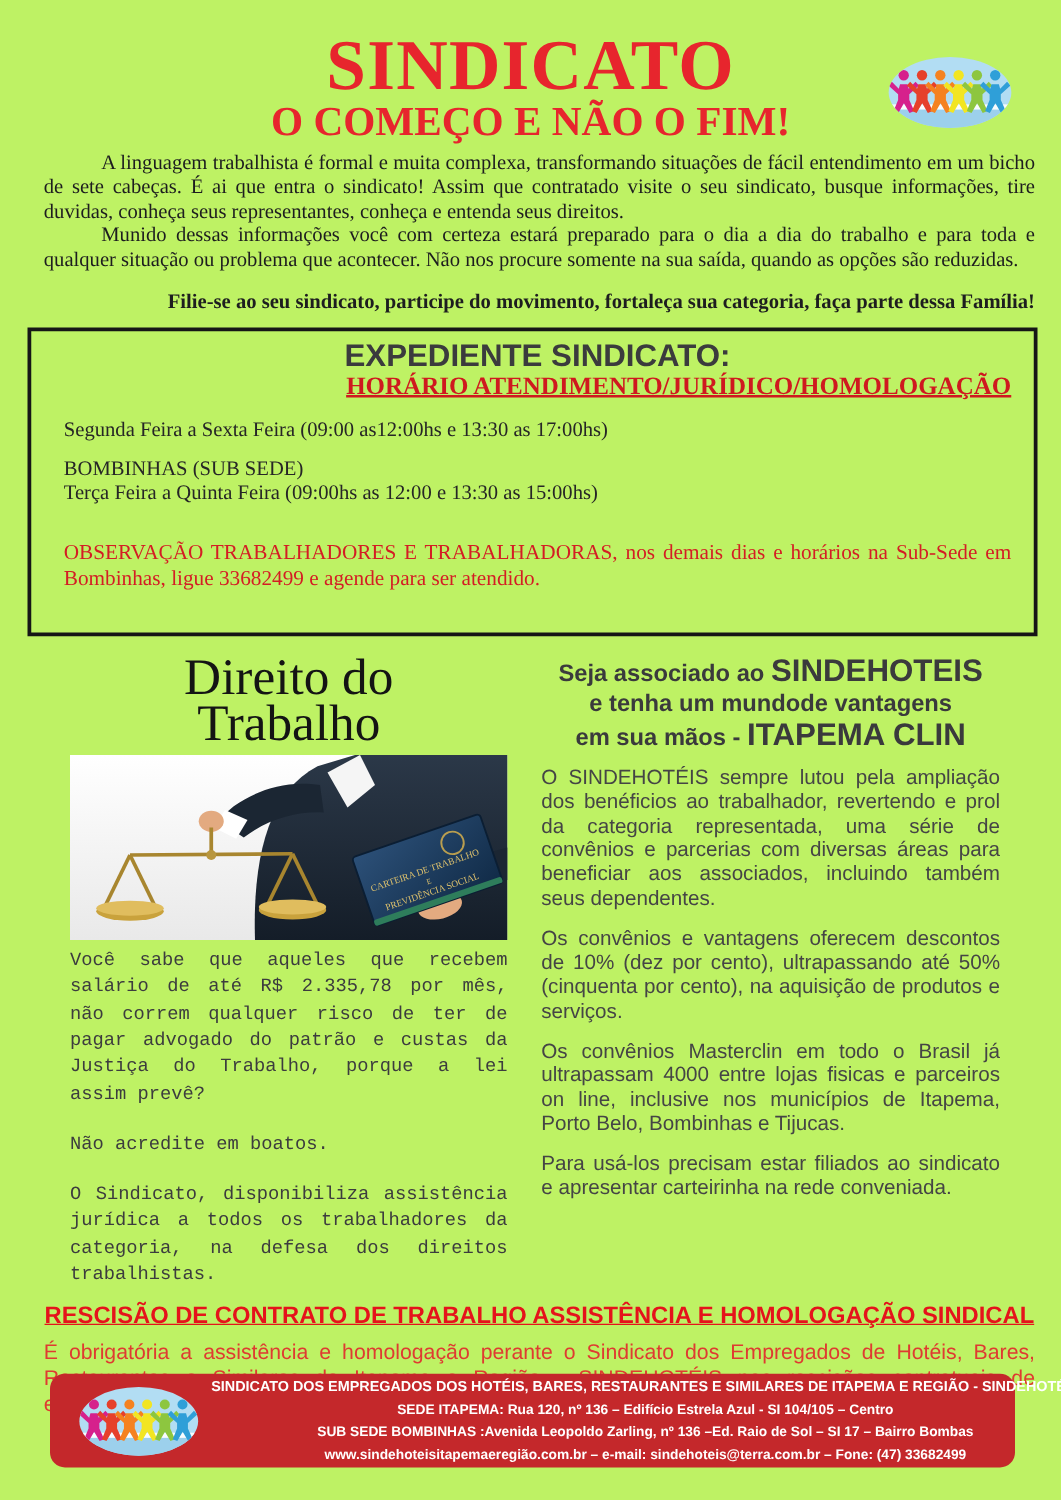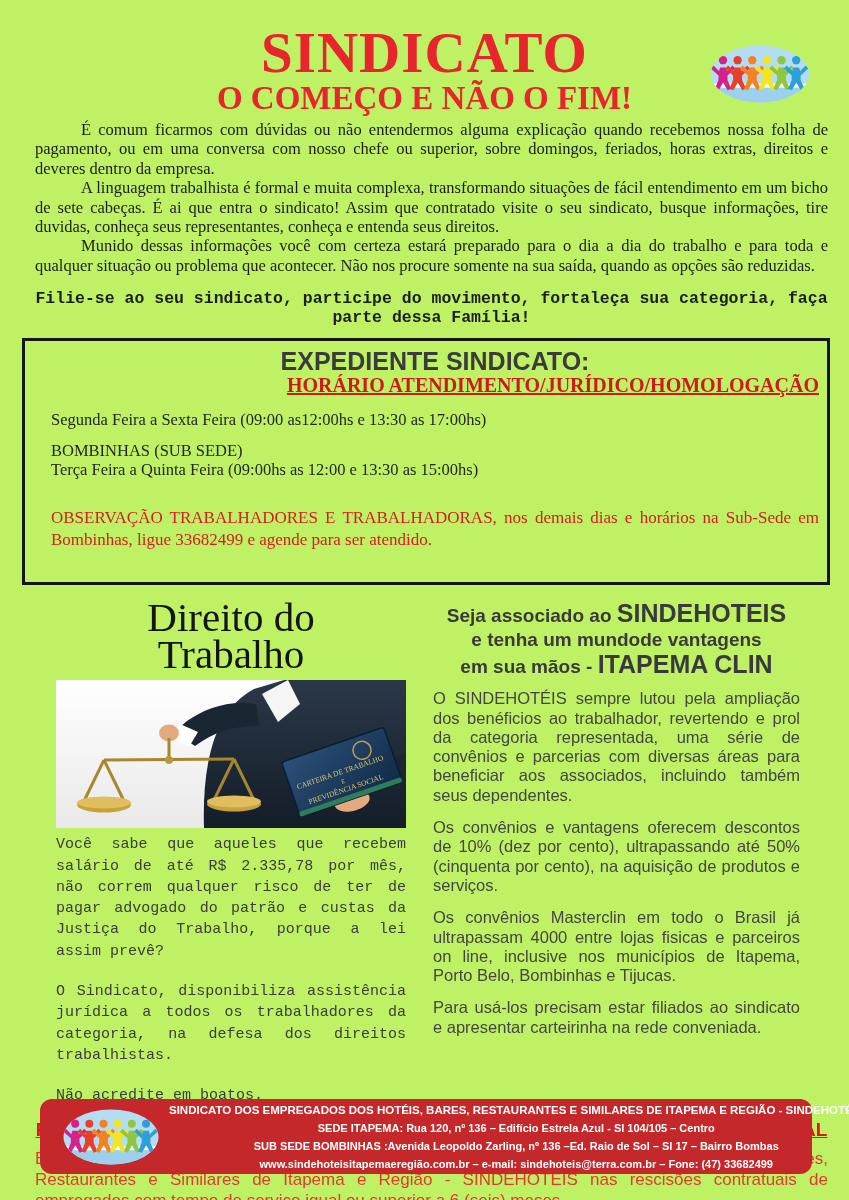--- a/index.html
+++ b/index.html
@@ -8,25 +8,25 @@
 
   
   .masthead{text-align:center;padding-top:24px;position:relative;}
   .main-title{color:#e7252d;font-weight:bold;font-size:57px;line-height:58px;letter-spacing:1px;margin:0;}
   .sub-title{color:#e7252d;font-weight:bold;font-size:33px;line-height:33px;margin:0;}
   .logo-top{position:absolute;left:706px;top:43px;width:108px;height:62px;}
 
   
   .intro{margin:5px 21px 0 35px;text-align:justify;font-size:16.5px;line-height:19.4px;}
   .intro p{margin:0;text-indent:46px;}
-  .filie{ text-align:center;font-weight:bold;font-size:16.5px;margin:14px 21px 0 35px;font-family:Liberation Mono, monospace;}
+  .filie{ text-align:right;font-weight:bold;font-size:16.5px;margin:14px 21px 0 35px;}
 
   
   .expediente{margin:11px 19px 0 22px;border:3px solid #161616;box-sizing:border-box;
-              height:247px;padding:6px 8px 10px 26px;}
+              height:247px;padding:6px 18px 10px 26px;}
   .exp-title{font-family:"Liberation Sans",sans-serif;font-weight:bold;font-size:25px;line-height:28px;
              color:#3b3b3d;text-align:center;margin:0;}
   .exp-sub{font-weight:bold;font-size:20px;line-height:21px;color:#cf191f;text-align:right;
            text-decoration:underline;margin:0 0 14px 0;}
   .loc{font-size:16.5px;line-height:19.6px;color:#262626;margin:0 0 11px 0;}
   .obs{font-size:17px;line-height:21.5px;color:#d41d24;text-align:justify;margin:27px 0 0 0;}
 
   
   .columns{display:flex;margin:14px 49px 0 56px;gap:27px;}
   .left-col{width:350px;flex:none;}
@@ -96,21 +96,20 @@
 
   <div class="masthead">
     <div class="main-title">SINDICATO</div>
     <div class="sub-title">O COMEÇO E NÃO O FIM!</div>
     <svg class="logo-top" viewBox="0 0 120 72">
       <use href="#people-logo"></use>
     </svg>
   </div>
 
   <div class="intro">
-    <p>É comum ficarmos com dúvidas ou não entendermos alguma explicação quando recebemos nossa folha de pagamento, ou em uma conversa com nosso chefe ou superior, sobre domingos, feriados, horas extras, direitos e deveres dentro da empresa.</p>
     <p>A linguagem trabalhista é formal e muita complexa, transformando situações de fácil entendimento em um bicho de sete cabeças. É ai que entra o sindicato! Assim que contratado visite o seu sindicato, busque informações, tire duvidas, conheça seus representantes, conheça e entenda seus direitos.</p>
     <p>Munido dessas informações você com certeza estará preparado para o dia a dia do trabalho e para toda e qualquer situação ou problema que acontecer. Não nos procure somente na sua saída, quando as opções são reduzidas.</p>
   </div>
   <div class="filie">Filie-se ao seu sindicato, participe do movimento, fortaleça sua categoria, faça parte dessa Família!</div>
 
   <div class="expediente">
     <div class="exp-title">EXPEDIENTE SINDICATO:</div>
     <div class="exp-sub">HORÁRIO ATENDIMENTO/JURÍDICO/HOMOLOGAÇÃO</div>
     <div class="loc">
       <div>Segunda Feira a Sexta Feira (09:00 as12:00hs e 13:30 as 17:00hs)</div>
@@ -177,22 +176,22 @@
           <rect x="-54" y="24" width="108" height="5" rx="2" fill="#2e7d5b"></rect>
           <circle cx="26" cy="-14" r="9" fill="none" stroke="#caa84e" stroke-width="1.5" opacity="0.9"></circle>
           <text x="-2" y="2" font-size="7.5" fill="#dcc06d" text-anchor="middle" font-family="Liberation Serif, serif">CARTEIRA DE TRABALHO</text>
           <text x="-2" y="11" font-size="6" fill="#dcc06d" text-anchor="middle" font-family="Liberation Serif, serif">E</text>
           <text x="-2" y="20" font-size="7.5" fill="#dcc06d" text-anchor="middle" font-family="Liberation Serif, serif">PREVIDÊNCIA SOCIAL</text>
         </g>
       </svg>
 
       <div class="left-text">
         <p>Você sabe que aqueles que recebem salário de até R$ 2.335,78 por mês, não correm qualquer risco de ter de pagar advogado do patrão e custas da Justiça do Trabalho, porque a lei assim prevê?</p>
+        <p>Não acredite em boatos.</p>
         <p>O Sindicato, disponibiliza assistência jurídica a todos os trabalhadores da categoria, na defesa dos direitos trabalhistas.</p>
-        <p>Não acredite em boatos.</p>
       </div>
     </div>
 
     <div class="right-col">
       <div class="right-heading">
         <div>
           <span>Seja associado ao </span><span class="big">SINDEHOTEIS</span>
         </div>
         <div>e tenha um mundode vantagens</div>
         <div>

